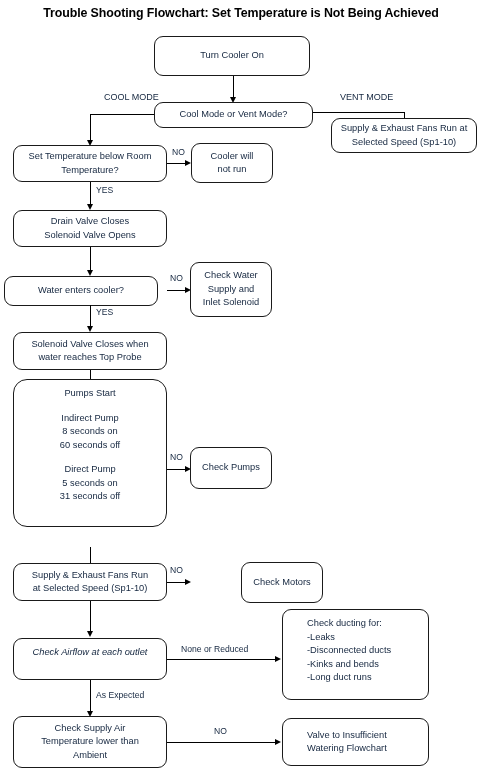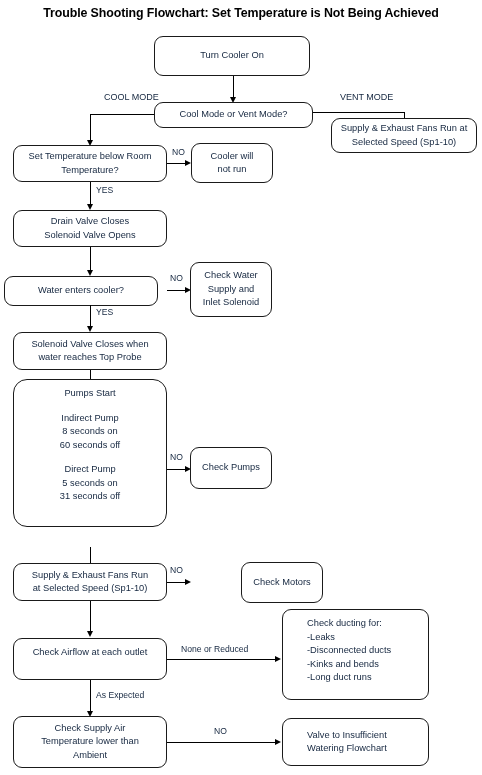--- a/index.html
+++ b/index.html
@@ -222,21 +222,21 @@
   <div class="edge h" style="left:167px; top:582px; width:19px;"></div>
   <div class="arrow right" style="left:185px; top:579px;"></div>
 
   <div class="node" style="left:197px; top:562px; width:82px; height:41px;margin-left:44px;">
     <span class="lines">Check Motors</span>
   </div>
 
   <div class="edge v" style="left:90px; top:601px; height:31px;"></div>
   <div class="arrow down" style="left:87px; top:631px;"></div>
 
-  <div class="node topalign" style="left:13px; top:638px; width:154px; height:42px;">
+  <div class="node topalign" style="left:13px; top:638px; width:154px; height:42px;font-style:italic;">
     <span class="lines">Check Airflow at each outlet</span>
   </div>
 
   <div class="elabel" style="left:181px; top:644px;">None or Reduced</div>
   <div class="edge h" style="left:167px; top:659px; width:109px;"></div>
   <div class="arrow right" style="left:275px; top:656px;"></div>
 
   <div class="node leftalign topalign" style="left:282px; top:609px; width:147px; height:91px;">
     <span class="lines">
       <span class="ln">Check ducting for:</span>

